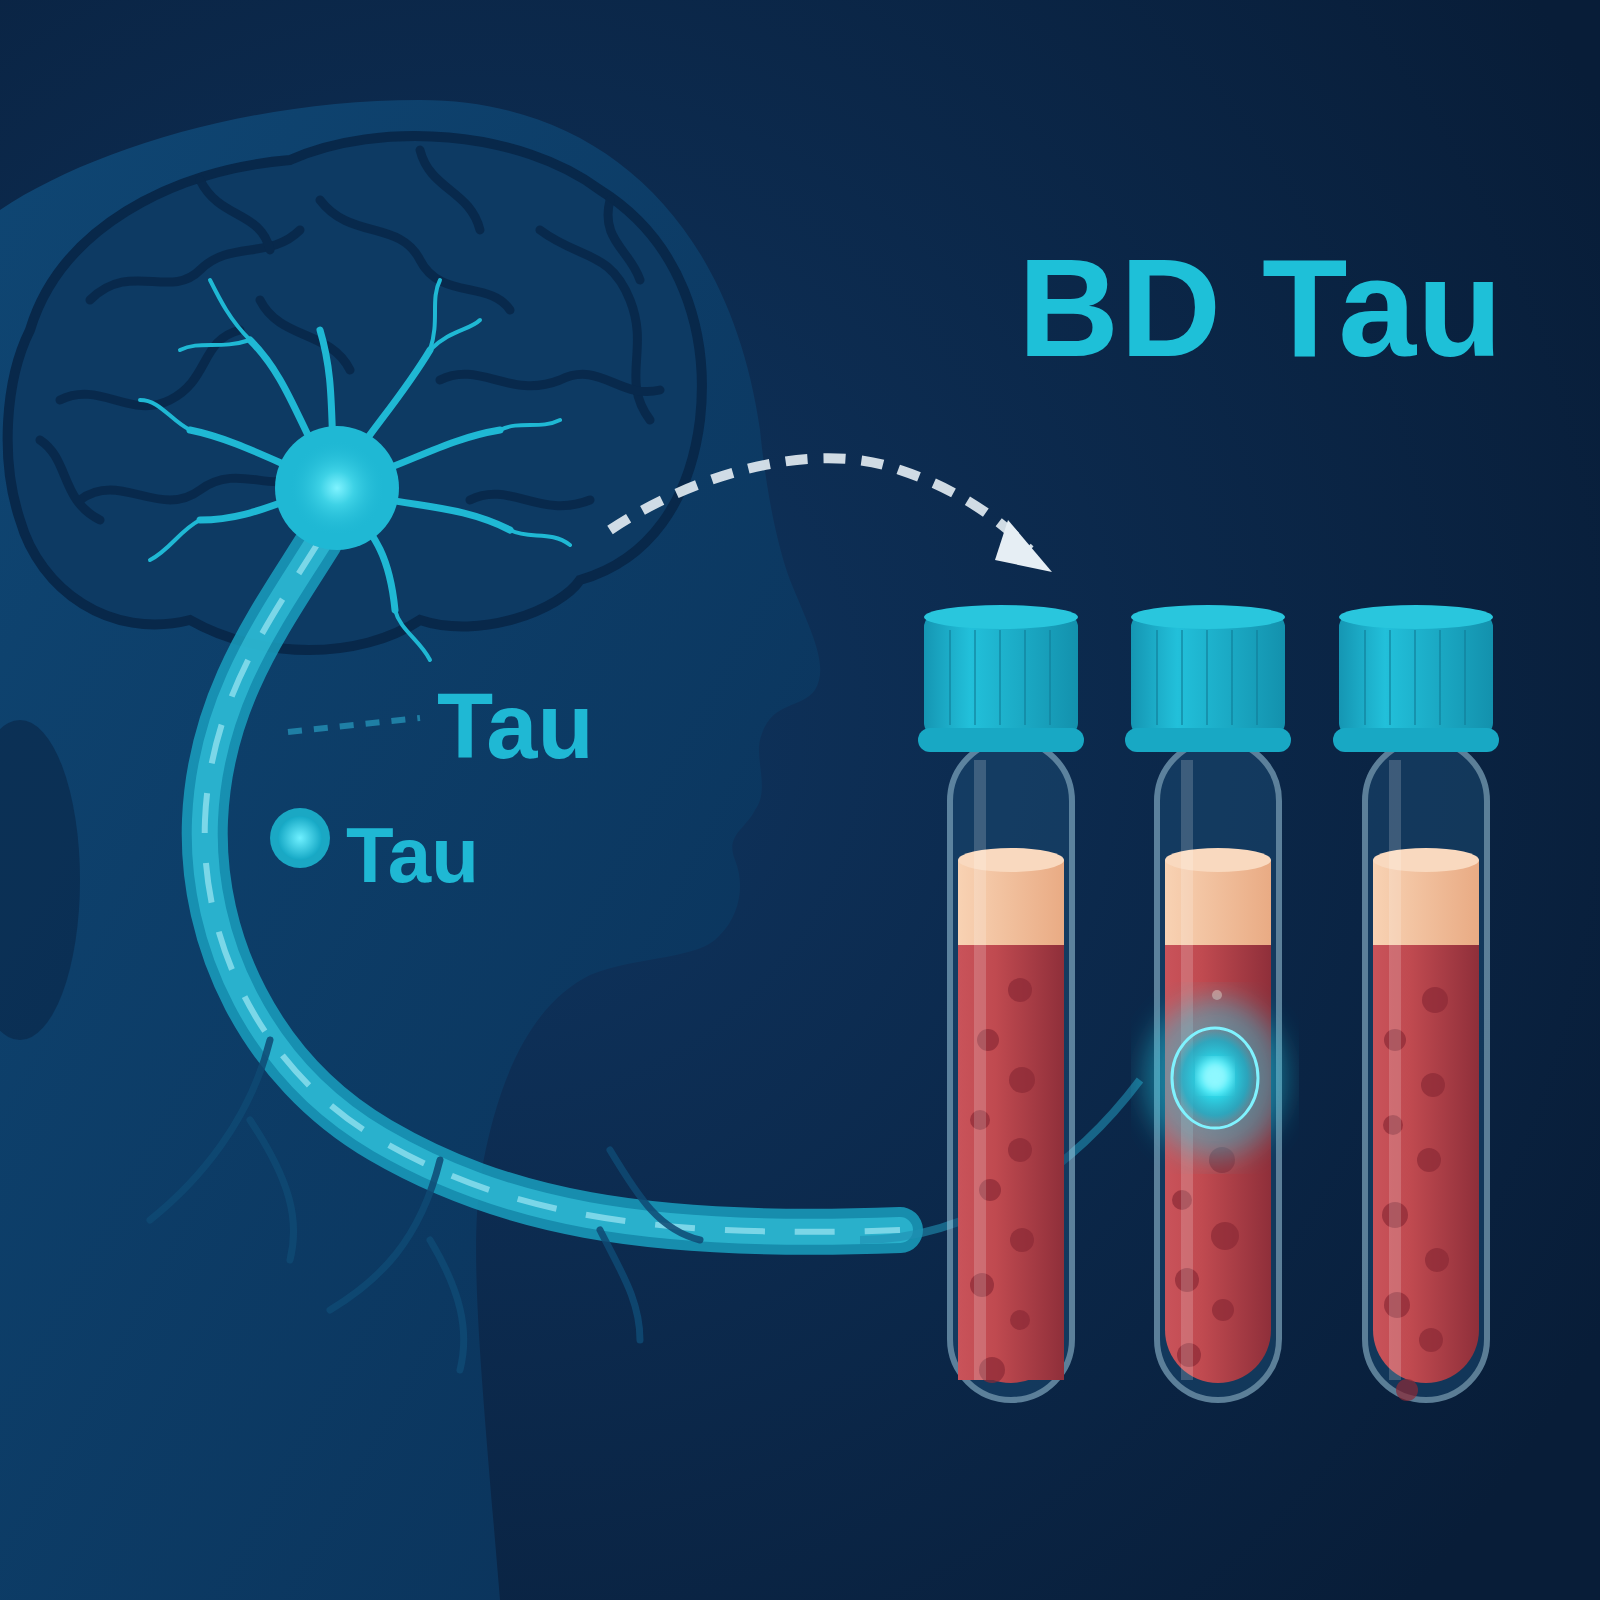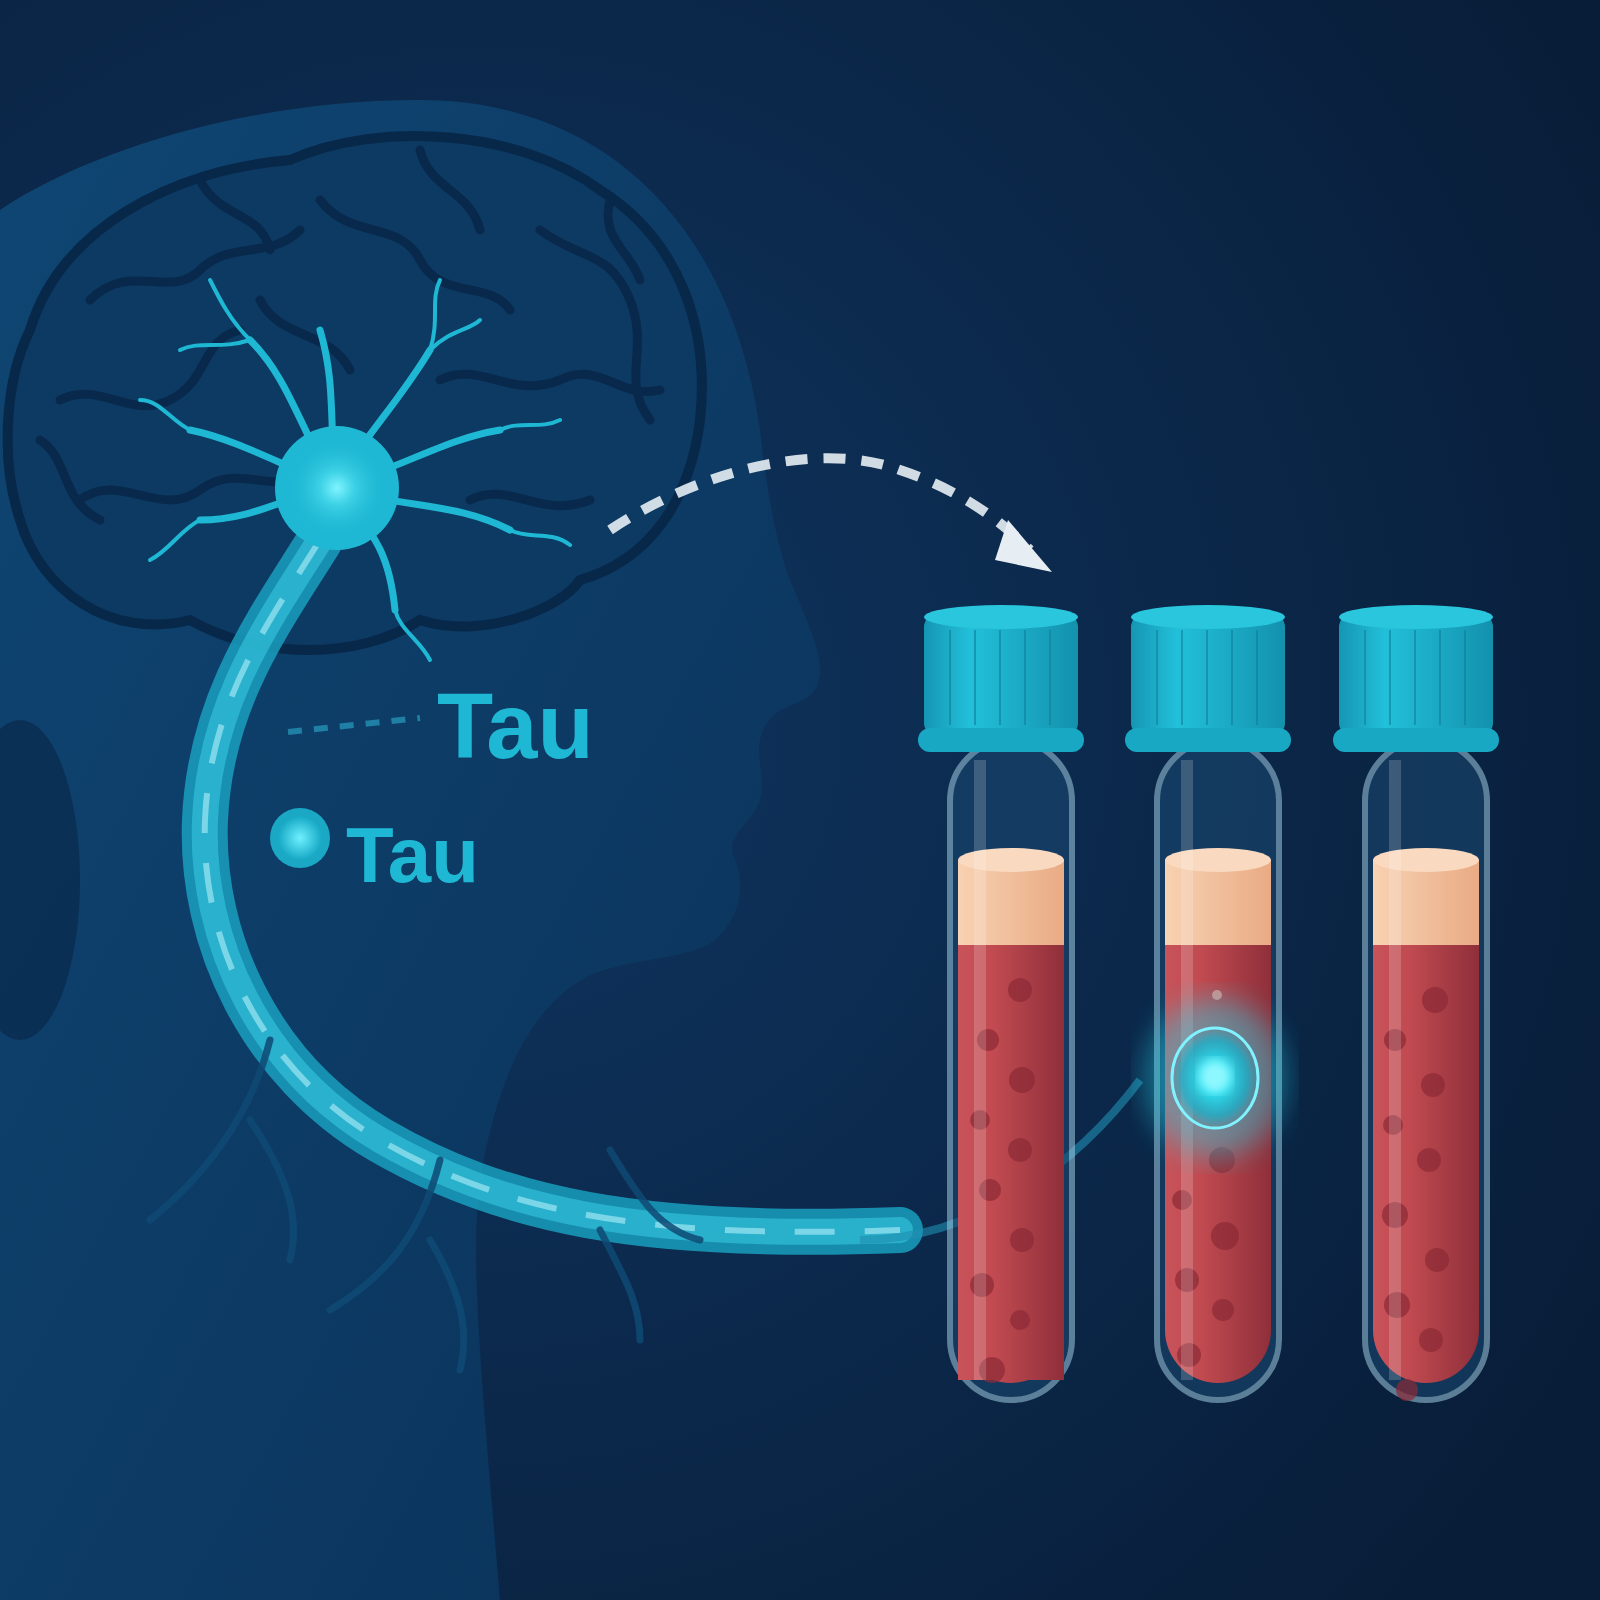--- a/index.html
+++ b/index.html
@@ -251,15 +251,16 @@
           <line x1="20" y1="630" x2="20" y2="725"></line>
             <line x1="45" y1="630" x2="45" y2="725"></line>
           <line x1="70" y1="630" x2="70" y2="725"></line>
             <line x1="95" y1="630" x2="95" y2="725"></line>
           <line x1="120" y1="630" x2="120" y2="725"></line>
         </g>
       </g>
     </g>
   </svg>
 
+  <div class="title">BD Tau</div>
   <div class="label-tau-1">Tau</div>
   <div class="label-tau-2">Tau</div>
 </div>
 
 </body></html>

